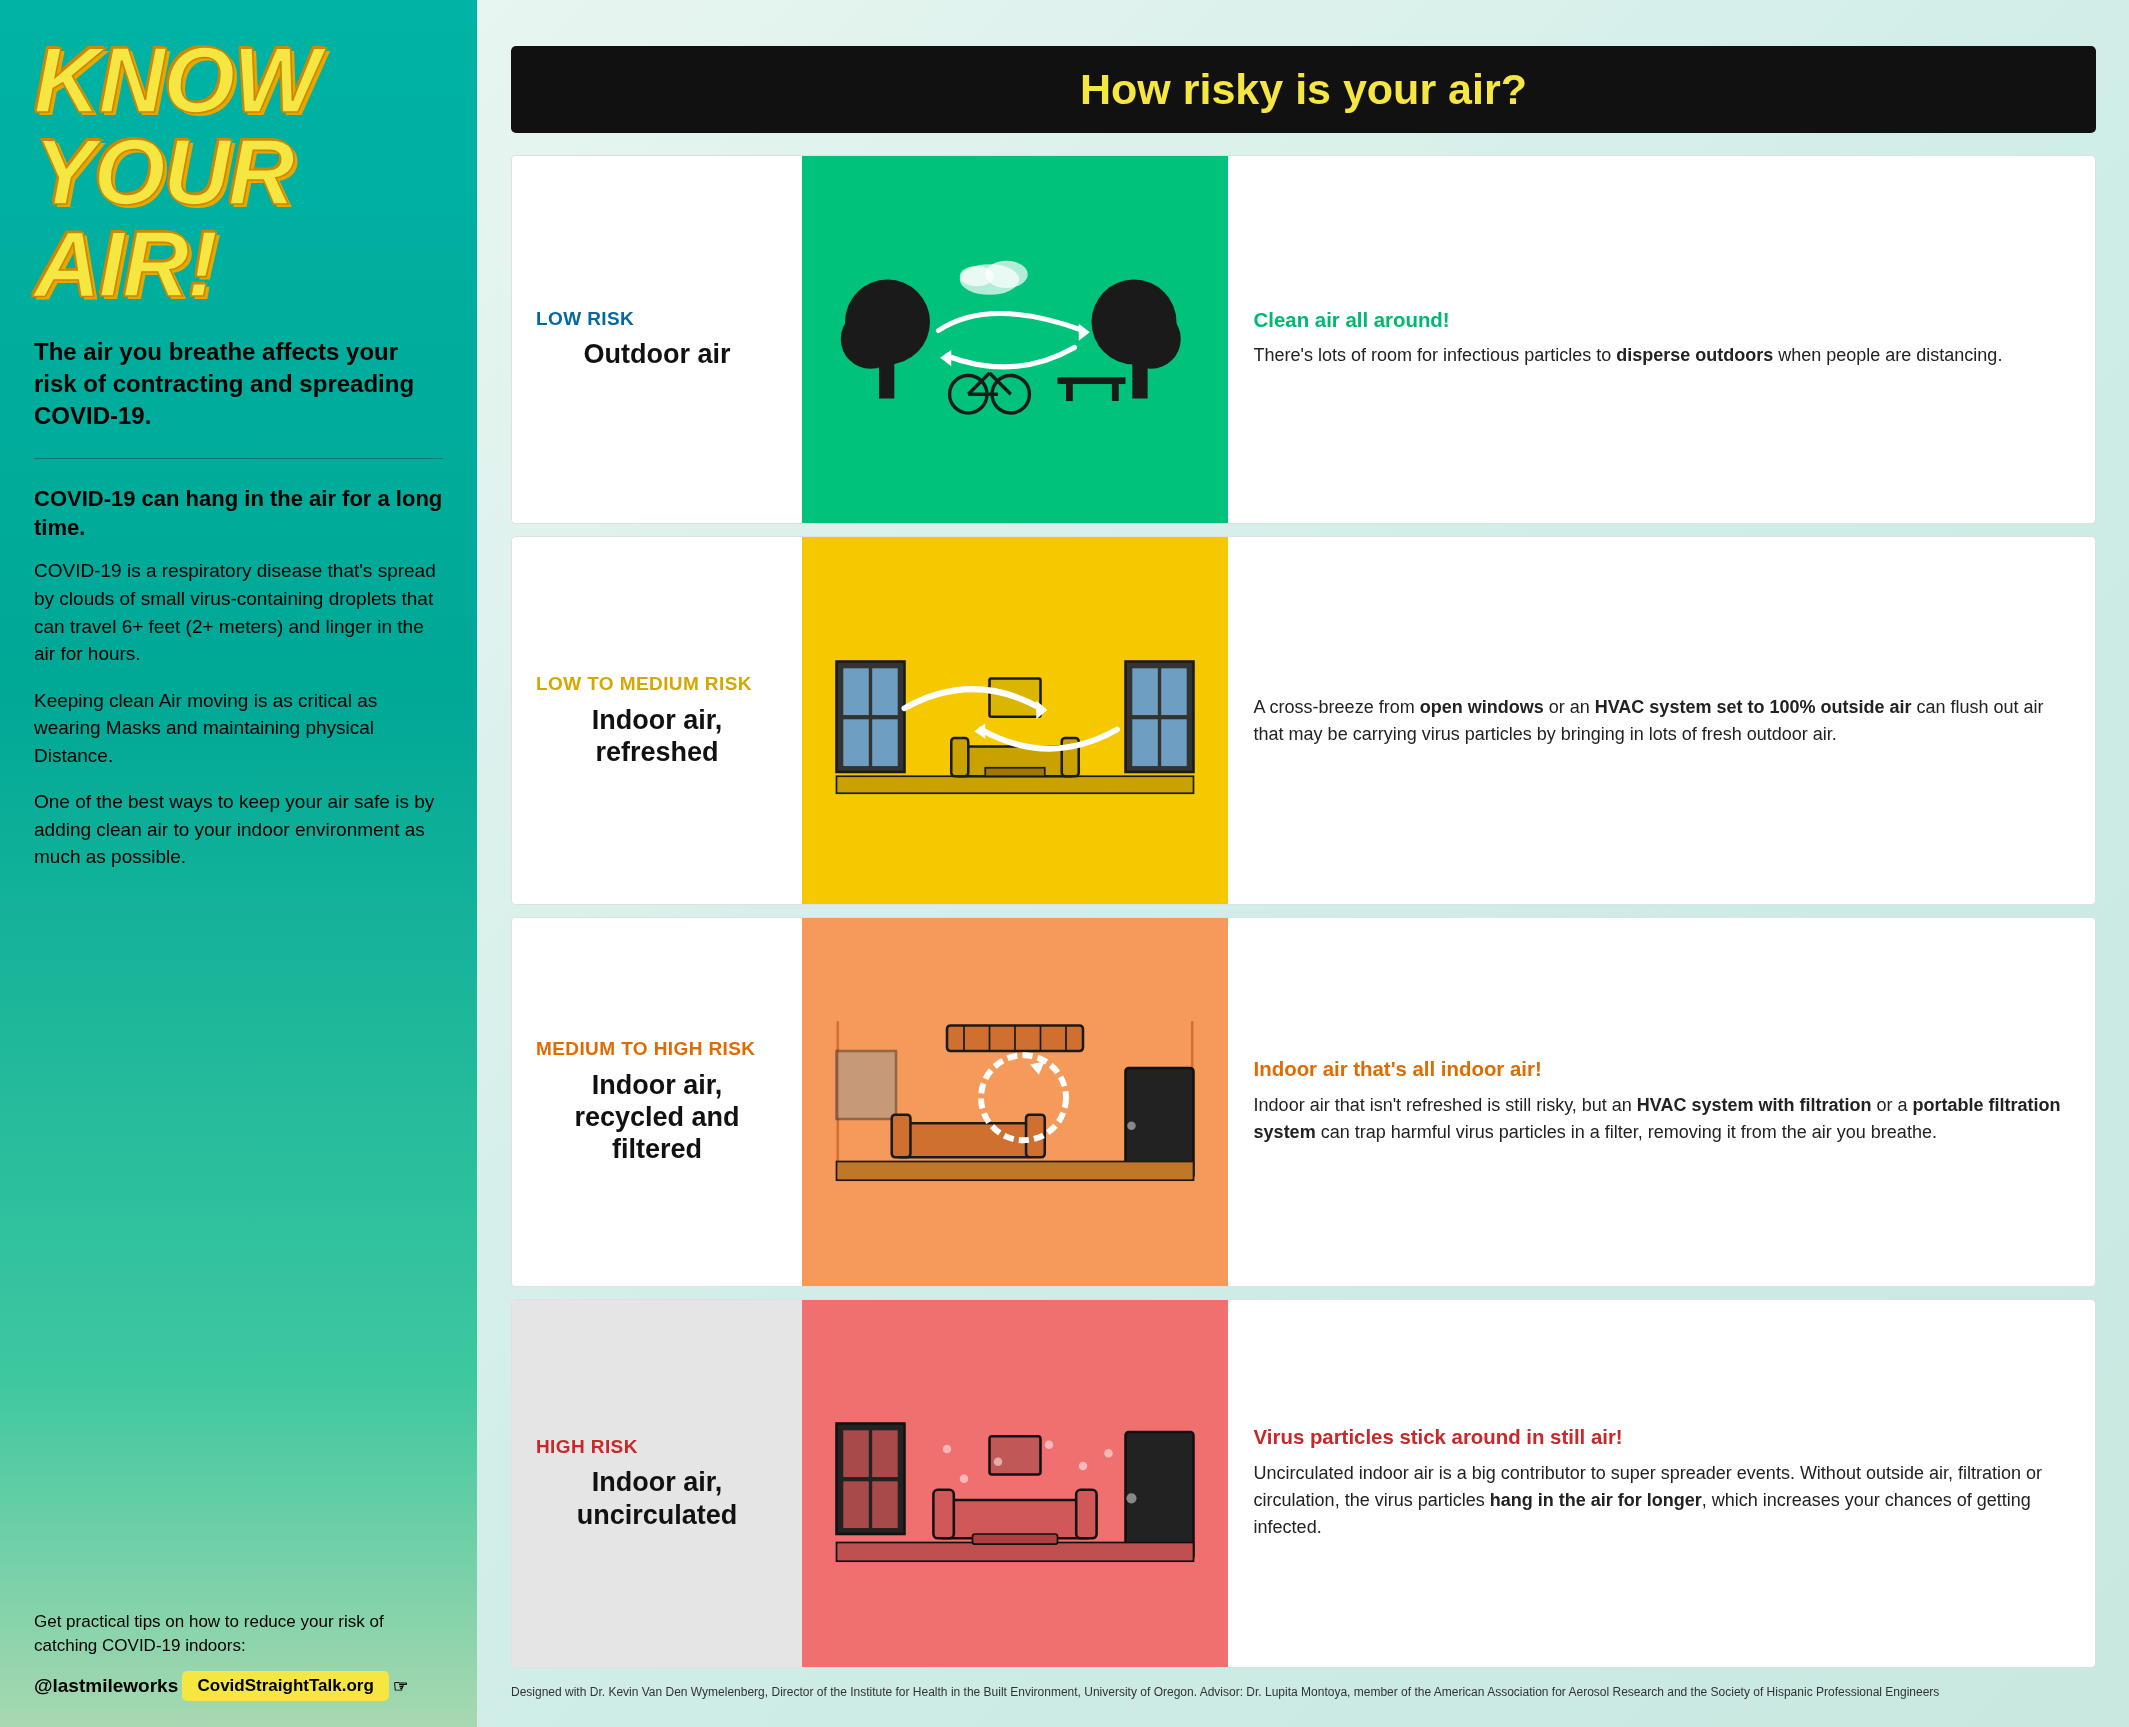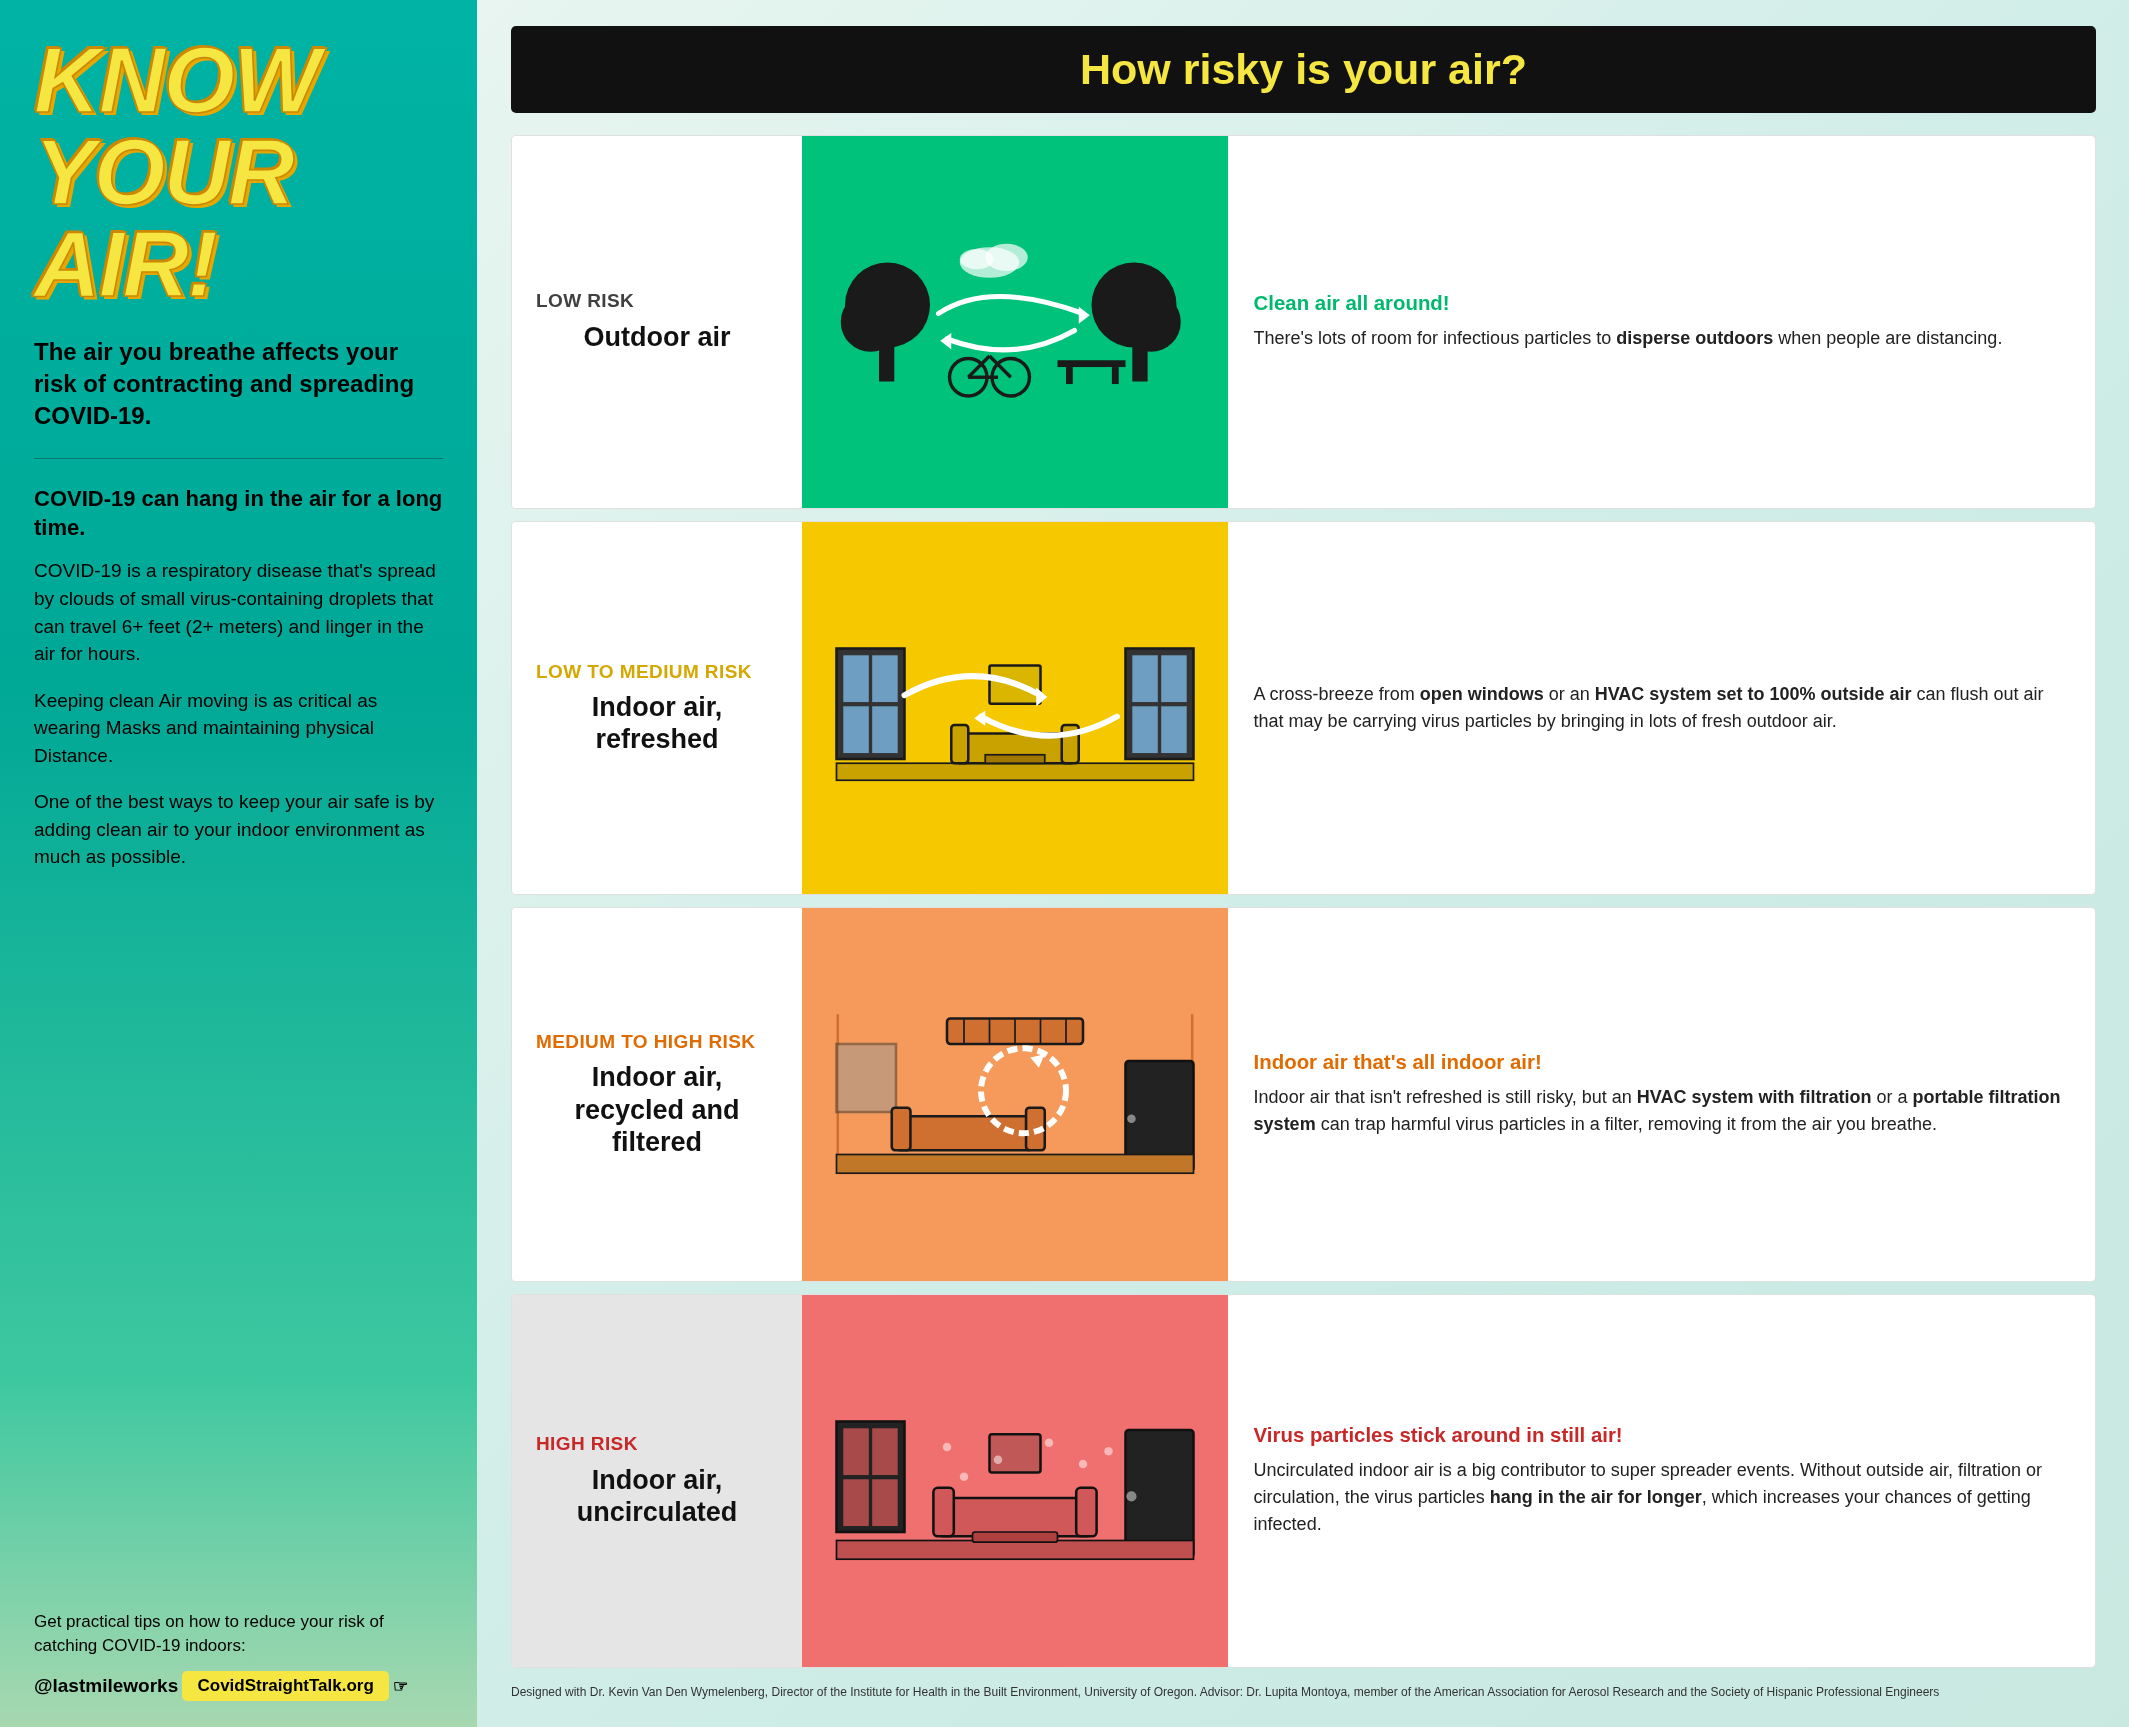--- a/index.html
+++ b/index.html
@@ -102,20 +102,21 @@
       flex-direction: column;
       padding: 25.6px 34px 25.6px 34px;
     }
 
     .main-header {
       background: #111;
       border-radius: 5.1px;
       text-align: center;
       padding: 19px 7px;
       margin-bottom: 22px;
+      margin-top: 20px;
     }
 
     .main-header-title {
       color: #f5e642;
       font-size: 43px;
       font-weight: 900;
     }
 
     
     .risk-rows {
@@ -188,21 +189,21 @@
       color: #222;
       line-height: 1.5;
     }
 
     .risk-right-body strong {
       font-weight: 900;
     }
 
     
     .row-low .risk-left { background: #fff; }
-    .row-low .risk-label { color: #404040; }
+    .row-low .risk-label { color: #0369a1; }
     .row-low .risk-image-area { background: #00c27a; }
     .row-low .risk-right-heading { color: #00b86e; }
 
     .row-low-med .risk-left { background: #fff; }
     .row-low-med .risk-label { color: #d4a800; }
     .row-low-med .risk-image-area { background: #f5c800; }
     .row-low-med .risk-right-heading { color: #d4a800; }
 
     .row-med-high .risk-left { background: #fff; }
     .row-med-high .risk-label { color: #e06b00; }

